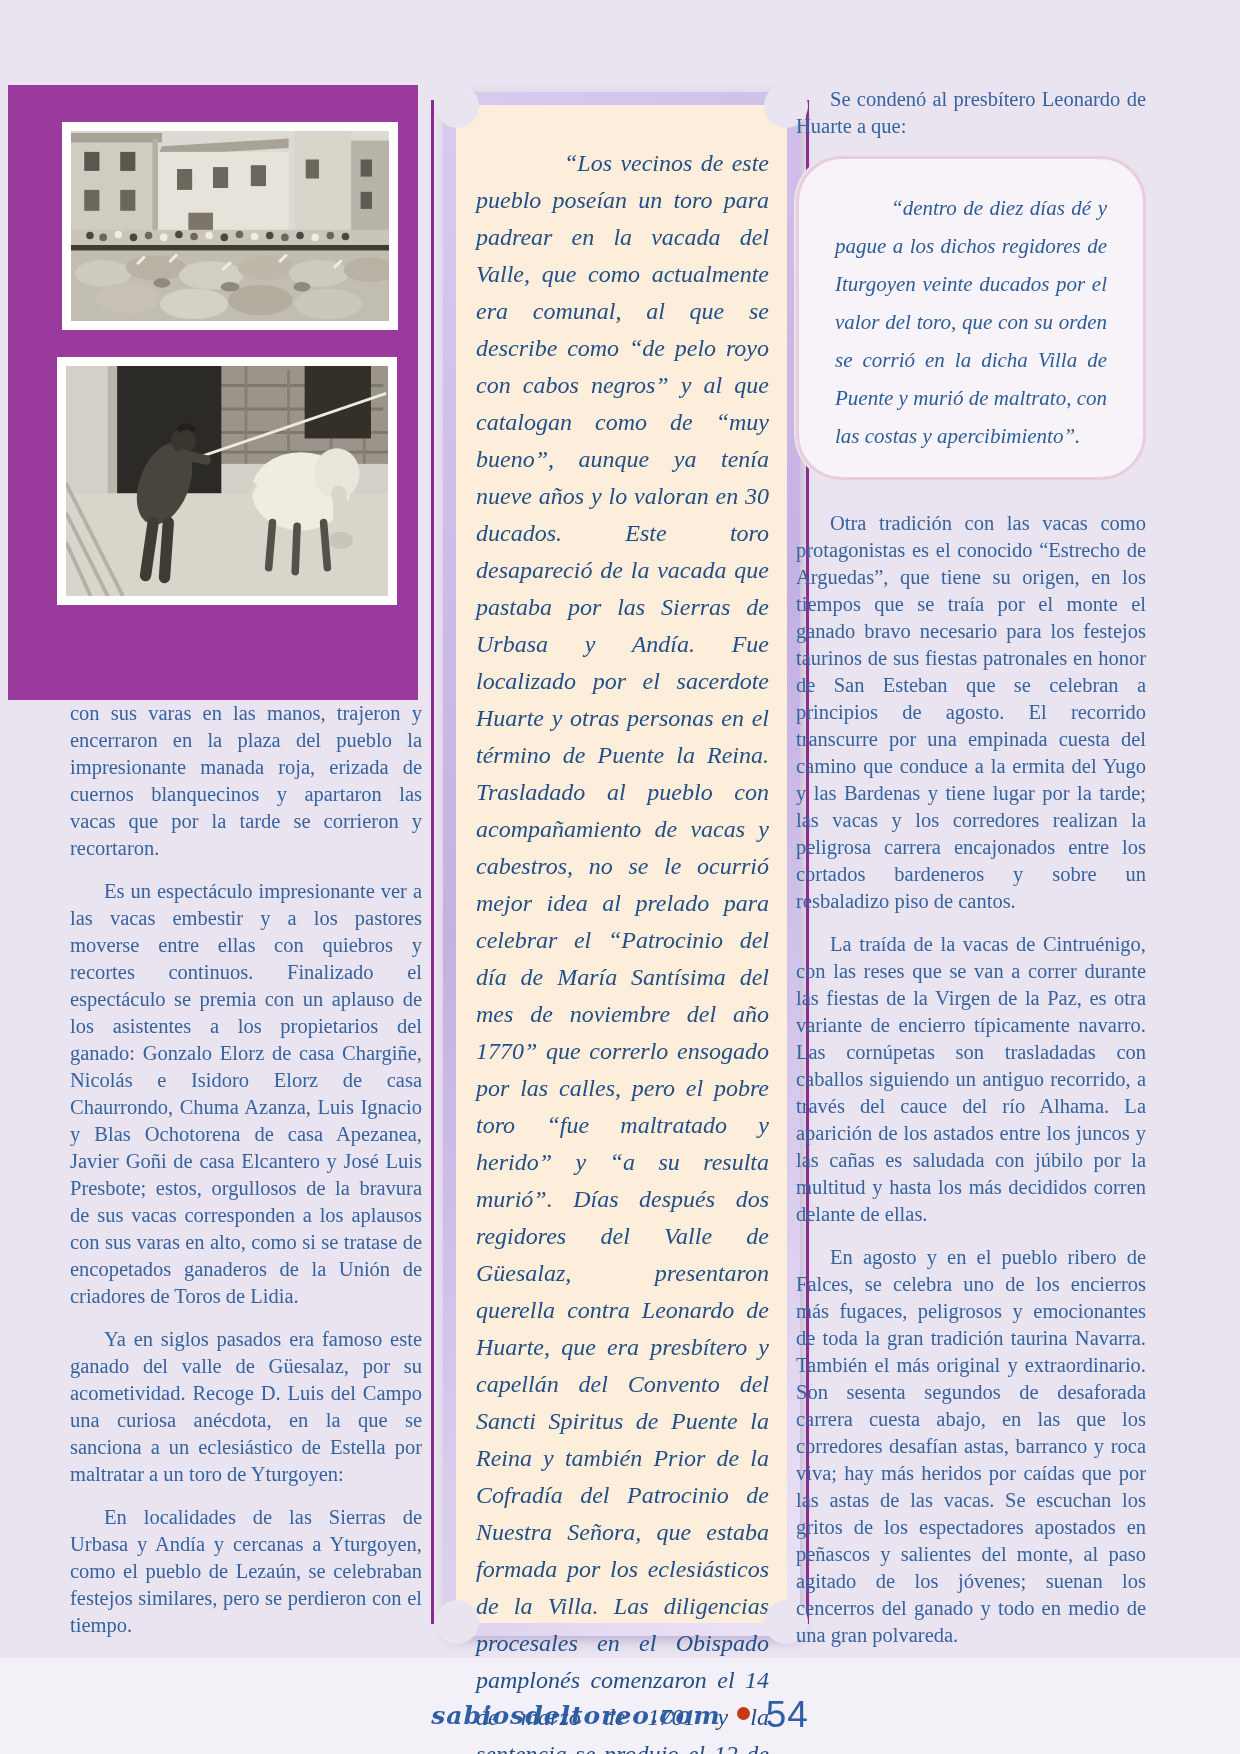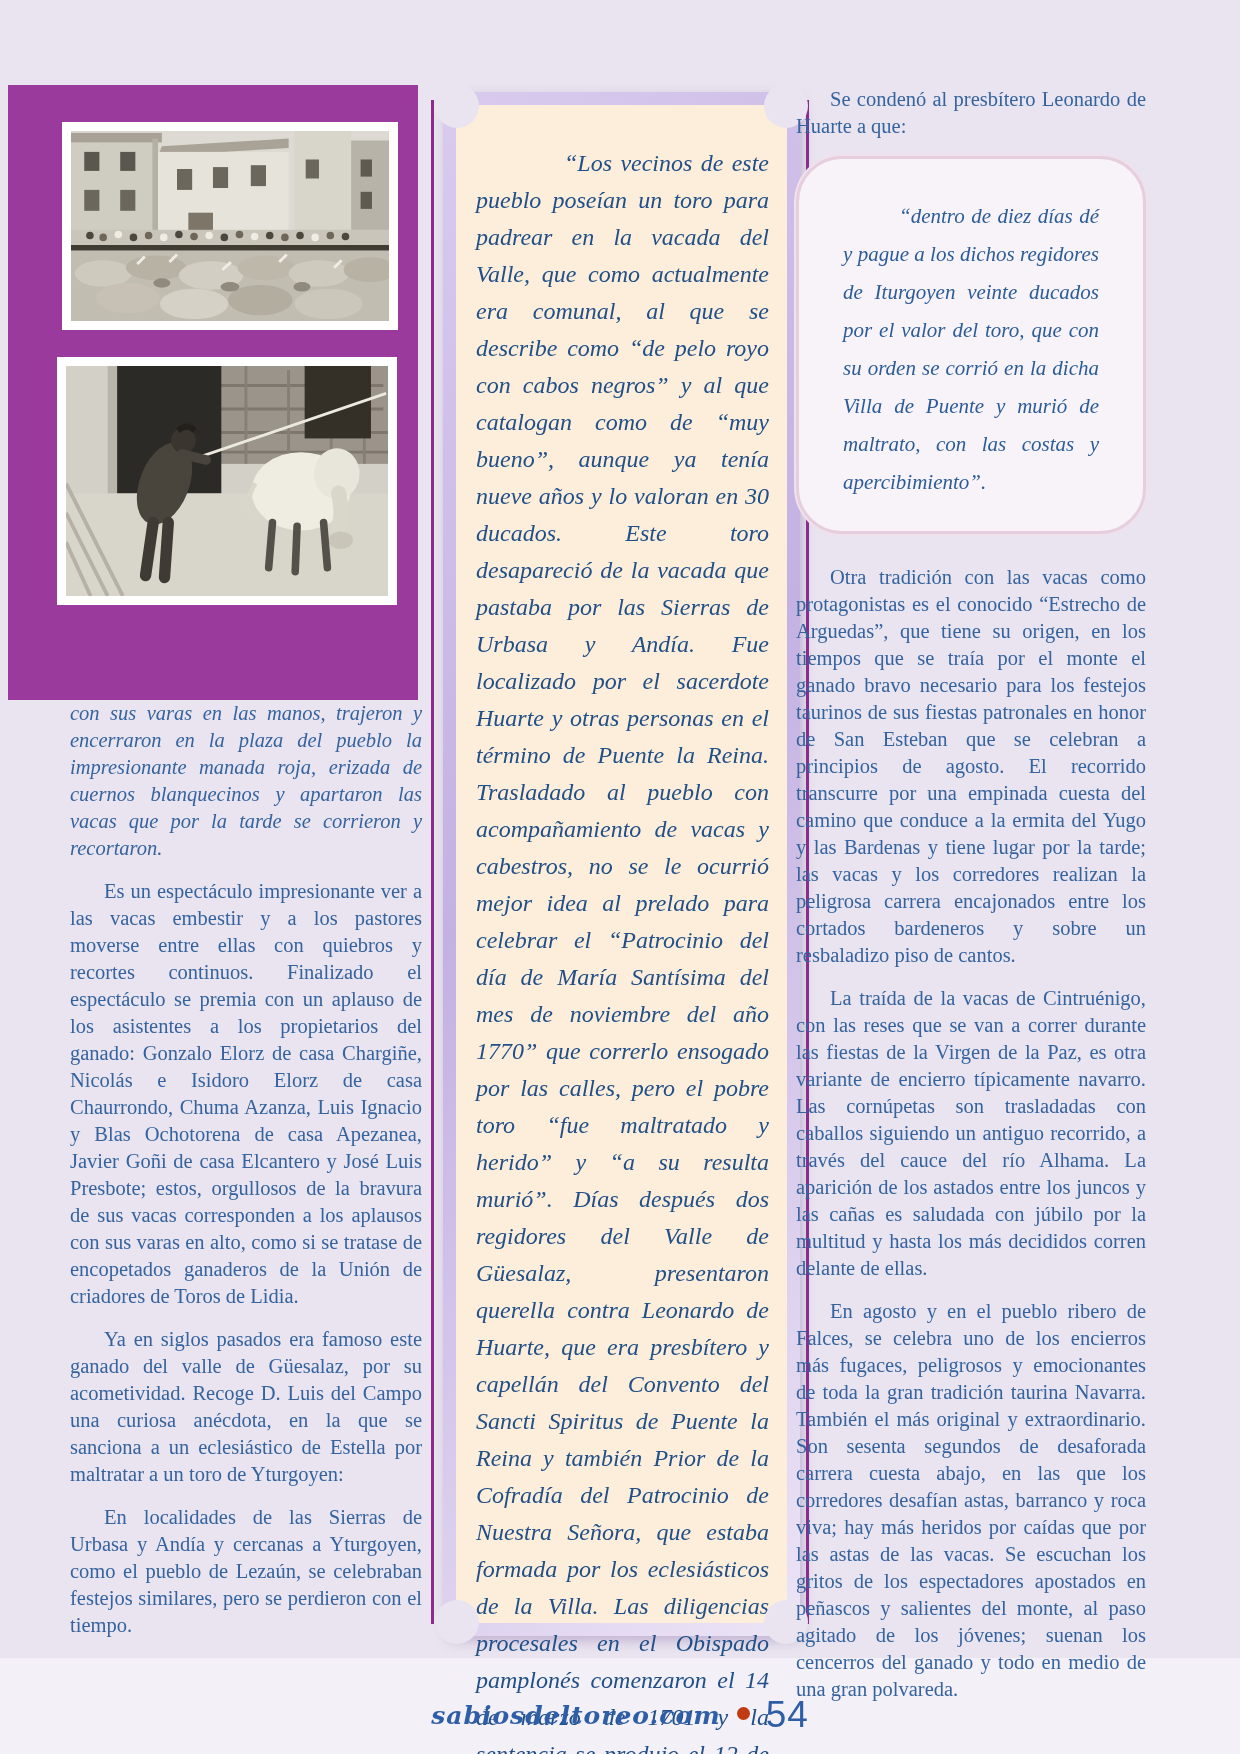--- a/index.html
+++ b/index.html
@@ -29,21 +29,21 @@
   .photo2{left:49px;top:272px;width:340px;height:248px;}
   
   .divider{
     position:absolute;top:100px;width:3px;height:1524px;background:#8a2b8d;
   }
   .divider-left{left:431px;}
   .divider-right{left:806px;}
   
   .col{color:#35639f;font-size:20.5px;line-height:27px;text-align:justify;}
   .col p{margin:0 0 16px 0;text-indent:34px;}
-  .col p.no-indent{text-indent:0;font-style:italic;}
+  .col p.no-indent{text-indent:0;}
   .left-col{position:absolute;left:70px;top:700px;width:352px;}
   .right-col{position:absolute;left:796px;top:86px;width:350px;}
   
   .scroll-box{
     position:absolute;left:443px;top:92px;width:357px;height:1544px;
     background:linear-gradient(135deg,#d9cbee 0%,#c3b1e2 45%,#ece4f6 100%);
     border-radius:10px;
     box-shadow:3px 5px 12px rgba(120,90,160,.35);
   }
   .scroll-inner{
@@ -71,21 +71,21 @@
   
   .quote-box{
     background:#f7f3f9;
     border:3px solid #e7cede;
     border-radius:46px;
     box-shadow:0 0 0 2px #f0e2ec;
     margin:12px 0 30px 0;
     padding:26px 32px 18px 32px;
   }
   .quote-box p{
-    margin:12px;font-style:italic;color:#2c5c97;
+    margin:4px;font-style:italic;color:#2c5c97;
     font-size:21px;line-height:38px;
     text-align:justify;text-indent:56px;
   }
   
   .footer{
     position:absolute;left:0;bottom:18px;width:1240px;
     text-align:center;color:#2e5ea6;
   }
   .footer .site{
     font-family:"DejaVu Serif", serif;

